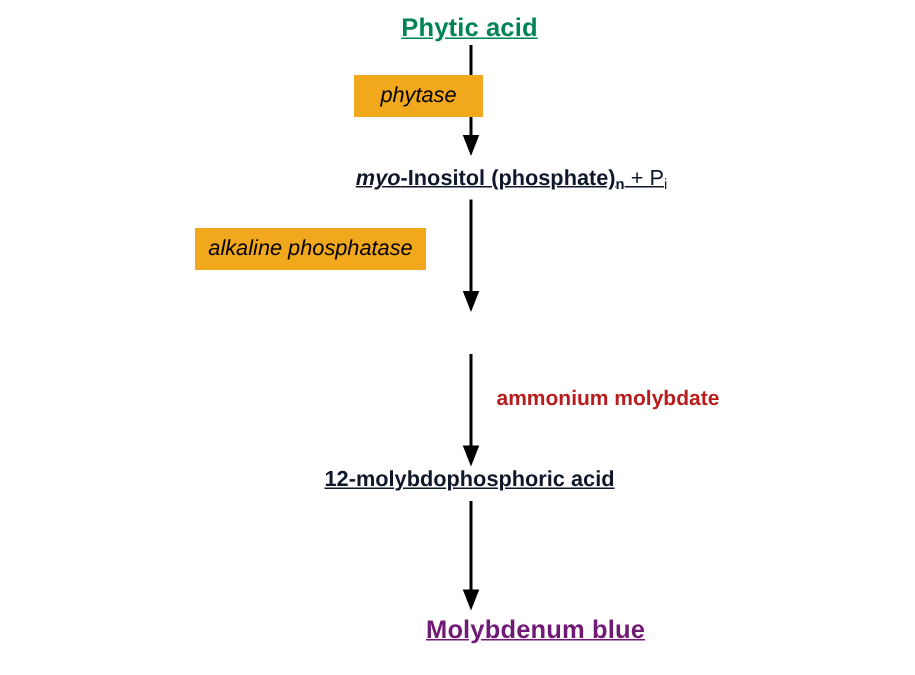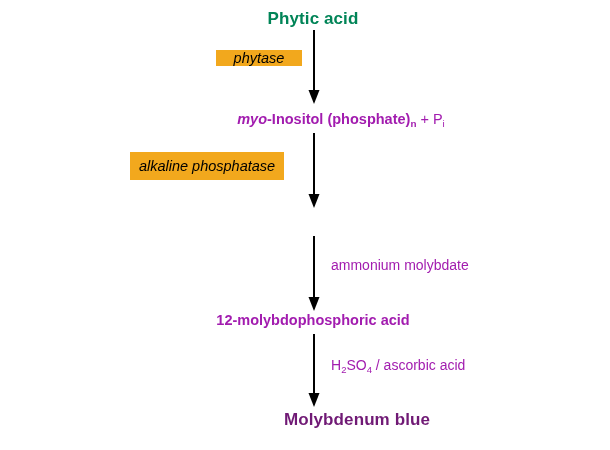--- a/index.html
+++ b/index.html
@@ -15,27 +15,28 @@
   }
   #diagram {
     position: relative;
     width: 610px;
     height: 450px;
     background: #ffffff;
   }
   .node {
     position: absolute;
     white-space: nowrap;
-    color: #a21caf;
+    color: #0f172a;
     font-size: 14px;
     line-height: 1;
   }
   .node-center {
     transform: translateX(-50%);
     text-align: center;
+    text-decoration: underline;
   }
   .title-node {
     font-weight: bold;
     font-size: 17px;
     color: #008457;
     letter-spacing: 0.1px;
   }
   .product-node {
     font-weight: bold;
     font-size: 17px;
@@ -68,23 +69,23 @@
     font-size: 14.5px;
     display: flex;
     align-items: center;
     justify-content: center;
     box-sizing: border-box;
     white-space: nowrap;
   }
   .reagent-label {
     position: absolute;
     font-size: 14px;
-    color: #a21caf;
+    color: #b91c1c;
     white-space: nowrap;
-    font-weight: normal;
+    font-weight: bold;
   }
   .arrow {
     position: absolute;
     width: 16px;
   }
   .arrow svg {
     display: block;
     overflow: visible;
   }
 </style>
@@ -95,21 +96,21 @@
 
   <div class="node node-center title-node" style="left:313px; top:10px;">Phytic acid</div>
 
   <div class="arrow" style="left:306px; top:30px;">
     <svg width="16" height="75" viewBox="0 0 16 75" aria-hidden="true">
       <line x1="8" y1="0" x2="8" y2="64" stroke="#000000" stroke-width="2"></line>
       <polygon points="8,74 2.5,60 13.5,60" fill="#000000"></polygon>
     </svg>
   </div>
 
-  <div class="enzyme-box" style="left:216px; top:50px; width:86px; height:16px;">
+  <div class="enzyme-box" style="left:236px; top:50px; width:86px; height:28px;">
     <span>phytase</span>
   </div>
 
   <div class="node node-center chem-node" style="left:341px; top:112px;">
     <span class="it">myo</span><span>-Inositol (phosphate)</span><sub>n</sub><span class="reg"> + P</span><sub class="reg">i</sub>
   </div>
 
   <div class="arrow" style="left:306px; top:133px;">
     <svg width="16" height="76" viewBox="0 0 16 76" aria-hidden="true">
       <line x1="8" y1="0" x2="8" y2="65" stroke="#000000" stroke-width="2"></line>
@@ -133,19 +134,16 @@
 
   <div class="node node-center chem-node" style="left:313px; top:313px;">12-molybdophosphoric acid</div>
 
   <div class="arrow" style="left:306px; top:334px;">
     <svg width="16" height="74" viewBox="0 0 16 74" aria-hidden="true">
       <line x1="8" y1="0" x2="8" y2="63" stroke="#000000" stroke-width="2"></line>
       <polygon points="8,73 2.5,59 13.5,59" fill="#000000"></polygon>
     </svg>
   </div>
 
-  <div class="reagent-label" style="left:331px; top:357px;">
-    <span>H</span><sub>2</sub><span>SO</span><sub>4</sub><span> / ascorbic acid</span>
-  </div>
 
   <div class="node node-center product-node" style="left:357px; top:411px;">Molybdenum blue</div>
 
 </div>
 
 </body></html>

